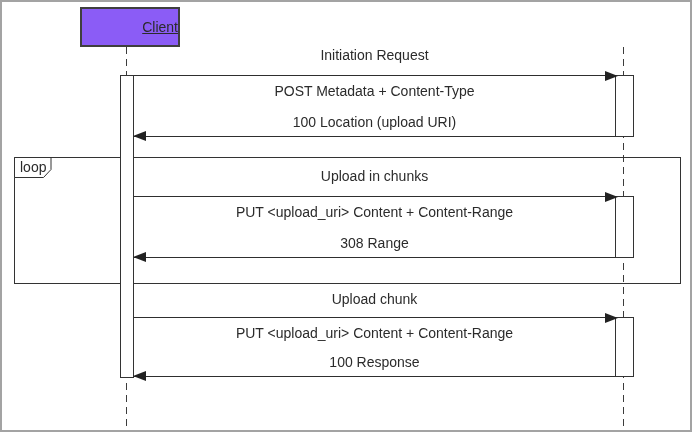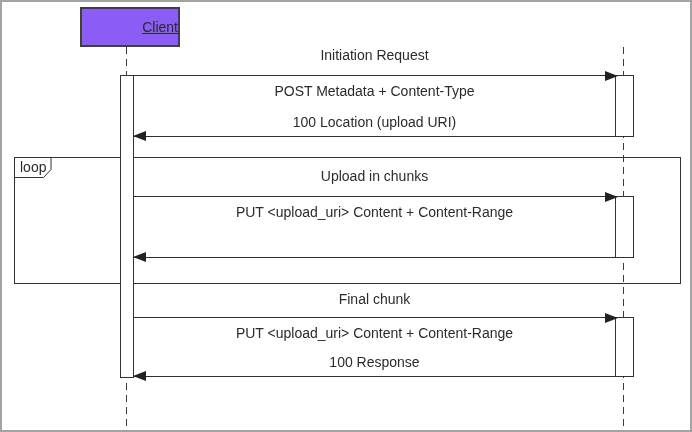--- a/index.html
+++ b/index.html
@@ -136,33 +136,34 @@
   <div class="bar server-bar" style="top:73px;height:62px;"></div>
   <div class="bar server-bar" style="top:194px;height:62px;"></div>
   <div class="bar server-bar" style="top:315px;height:60px;"></div>
 
   <div class="actor" style="left:78px;">
     <span>Client</span>
   </div>
 
   <div class="title" style="top:167px;">Upload in chunks</div>
   <div class="title" style="top:46px;">Initiation Request</div>
-  <div class="title" style="top:290px;">Final chunk</div>
+  <div class="title" style="top:290px;">Upload chunk</div>
 
   <div class="msg-box" style="top:73px;height:62px;">
     <span class="arrow arrow-right"></span>
     <span class="arrow arrow-left"></span>
     <div class="msg req">POST Metadata + Content-Type</div>
     <div class="msg res">100 Location (upload URI)</div>
   </div>
 
   <div class="msg-box" style="top:194px;height:62px;">
     <span class="arrow arrow-right"></span>
     <span class="arrow arrow-left"></span>
     <div class="msg req">PUT &lt;upload_uri&gt; Content + Content-Range</div>
+    <div class="msg res">308 Range</div>
   </div>
 
   <div class="msg-box" style="top:315px;height:60px;">
     <span class="arrow arrow-right"></span>
     <span class="arrow arrow-left"></span>
     <div class="msg req">PUT &lt;upload_uri&gt; Content + Content-Range</div>
     <div class="msg res">100 Response</div>
   </div>
 
 </div>

